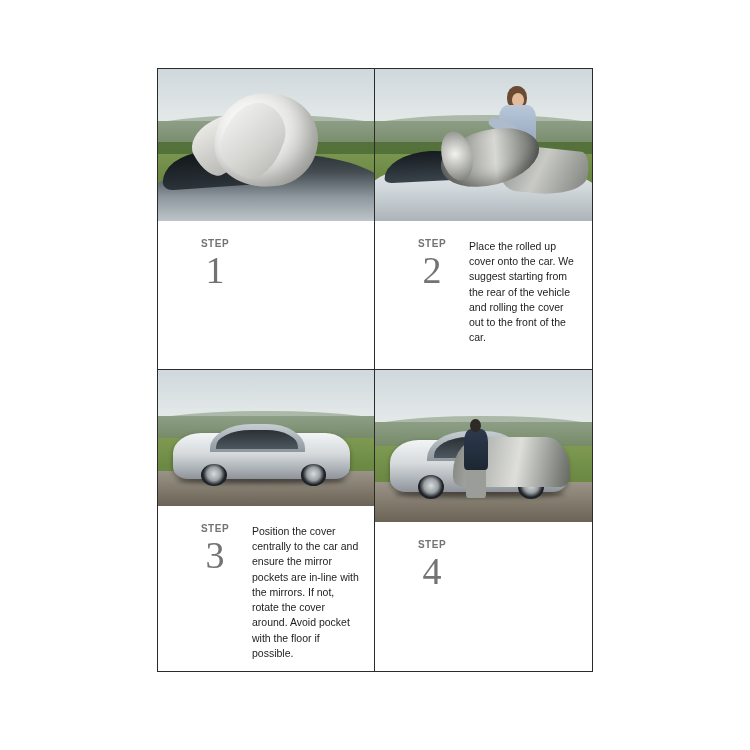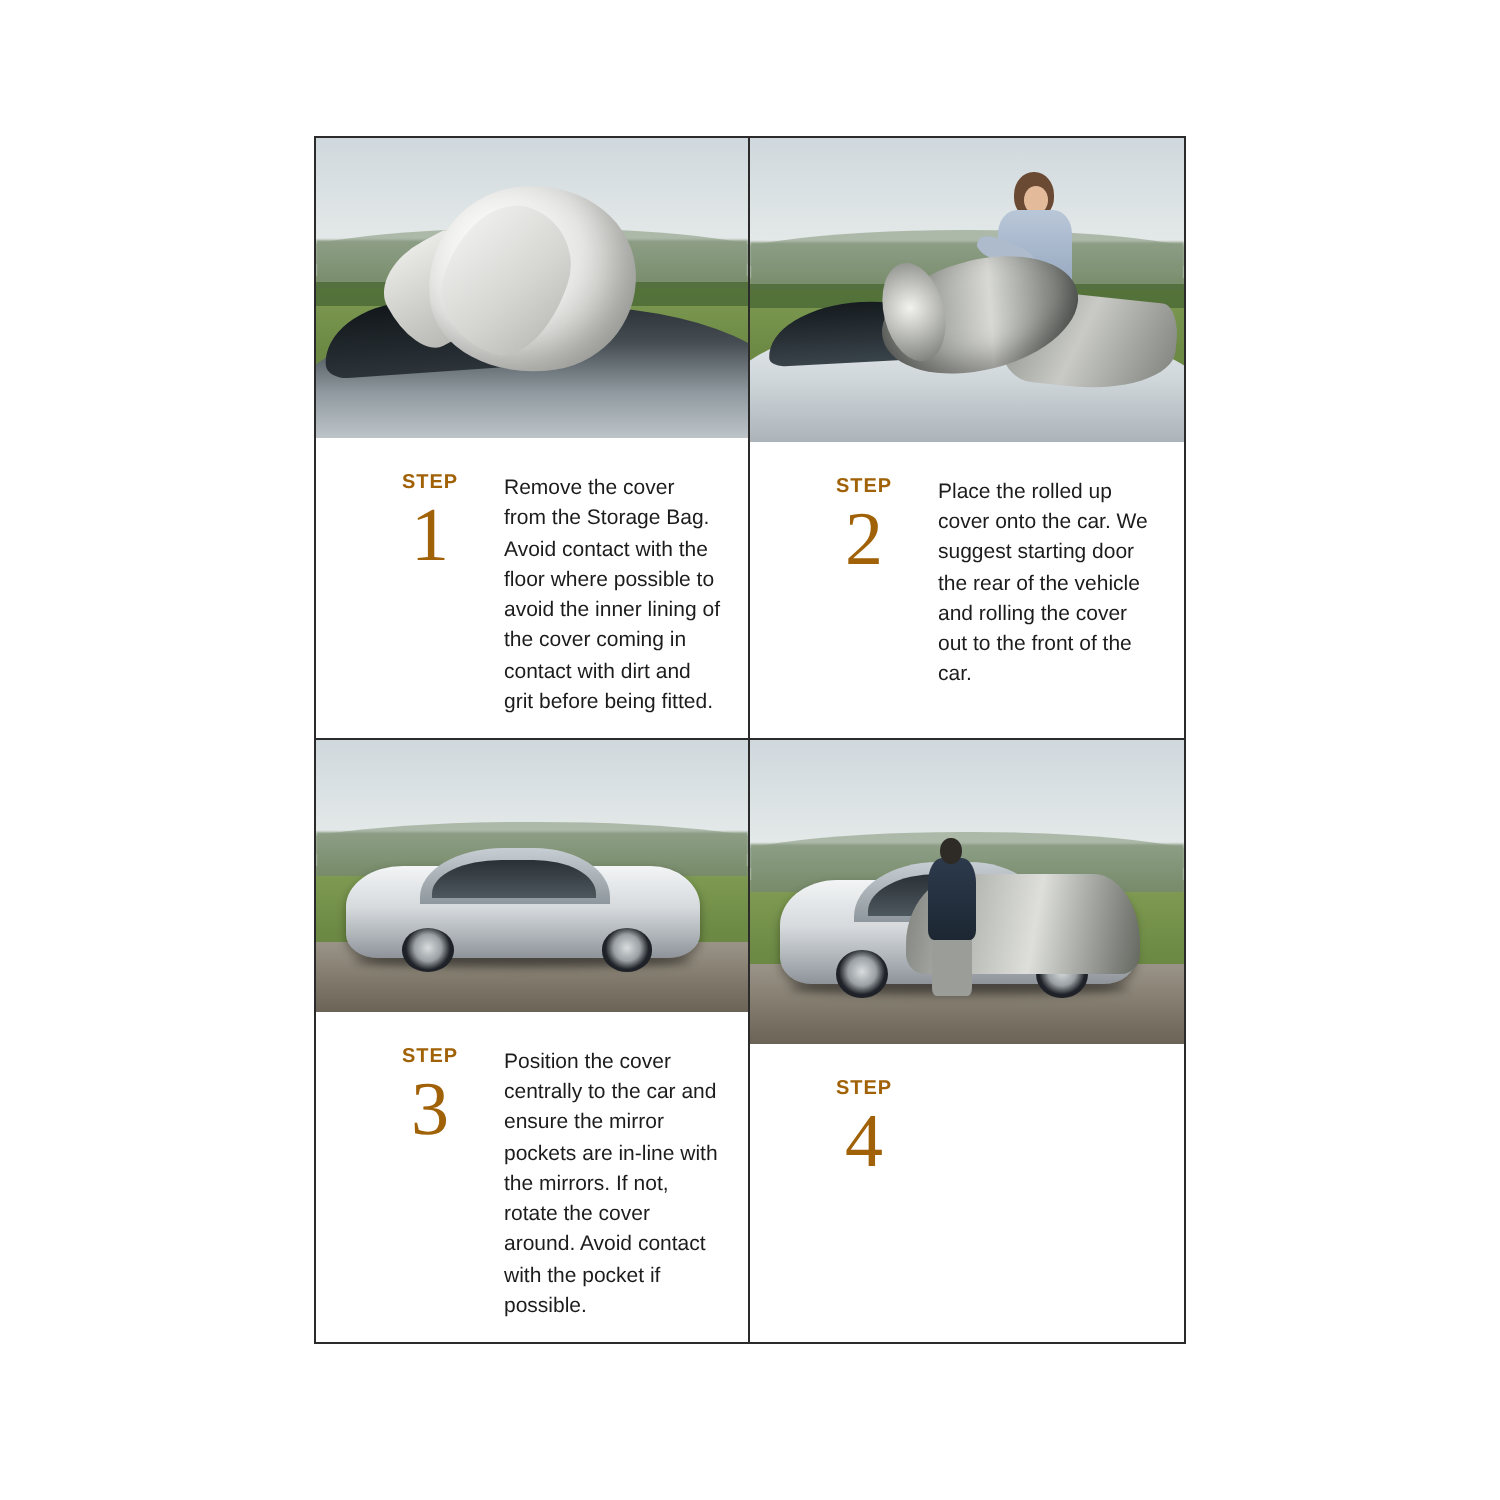--- a/index.html
+++ b/index.html
@@ -330,21 +330,21 @@
   .caption {
     flex: 1;
     display: flex;
     padding: 18px 14px 10px 24px;
     box-sizing: border-box;
   }
   .step-col {
     width: 66px;
     flex: 0 0 66px;
     text-align: center;
-    color: #a16207;
+    color: #737373;
   }
   .step-word {
     font-size: 10px;
     font-weight: bold;
     letter-spacing: .5px;
     line-height: 1;
     margin-bottom: 2px;
   }
   .step-num {
     font-size: 38px;
@@ -377,21 +377,20 @@
         <div class="p1-glass"></div>
         <div class="p1-tail"></div>
         <div class="p1-bundle"></div>
         <div class="p1-fold1"></div>
       </div>
       <div class="caption">
         <div class="step-col">
           <div class="step-word">STEP</div>
           <div class="step-num">1</div>
         </div>
-        <div class="step-text">Remove the cover from the Storage Bag. Avoid contact with the floor where possible to avoid the inner lining of the cover coming in contact with dirt and grit before being fitted.</div>
       </div>
     </div>
 
     <div class="cell col2 row1">
       <div class="photo">
         <div class="sky"></div>
         <div class="hills2"></div>
         <div class="hills"></div>
         <div class="field"></div>
         <div class="hedge"></div>
@@ -403,21 +402,21 @@
         <div class="p2-glass"></div>
         <div class="p2-spread"></div>
         <div class="p2-roll"></div>
         <div class="p2-roll-end"></div>
       </div>
       <div class="caption">
         <div class="step-col">
           <div class="step-word">STEP</div>
           <div class="step-num">2</div>
         </div>
-        <div class="step-text">Place the rolled up cover onto the car. We suggest starting door the rear of the vehicle and rolling the cover out to the front of the car.</div>
+        <div class="step-text">Place the rolled up cover onto the car. We suggest starting from the rear of the vehicle and rolling the cover out to the front of the car.</div>
       </div>
     </div>
 
     <div class="cell col1 row2">
       <div class="photo">
         <div class="sky"></div>
         <div class="hills2"></div>
         <div class="hills"></div>
         <div class="field"></div>
         <div class="p3-road"></div>
@@ -426,21 +425,21 @@
         <div class="p3-cabin"></div>
         <div class="p3-window"></div>
         <div class="p3-wheel-f"></div>
         <div class="p3-wheel-r"></div>
       </div>
       <div class="caption">
         <div class="step-col">
           <div class="step-word">STEP</div>
           <div class="step-num">3</div>
         </div>
-        <div class="step-text">Position the cover centrally to the car and ensure the mirror pockets are in-line with the mirrors. If not, rotate the cover around. Avoid contact with the pocket if possible.</div>
+        <div class="step-text">Position the cover centrally to the car and ensure the mirror pockets are in-line with the mirrors. If not, rotate the cover around. Avoid pocket with the floor if possible.</div>
       </div>
     </div>
 
     <div class="cell col2 row2">
       <div class="photo">
         <div class="sky"></div>
         <div class="hills2"></div>
         <div class="hills"></div>
         <div class="field"></div>
         <div class="p3-road"></div>

